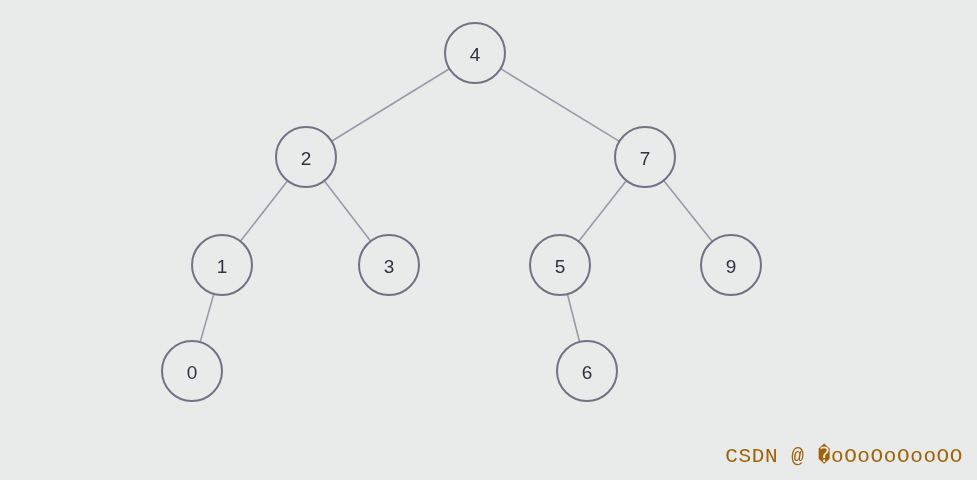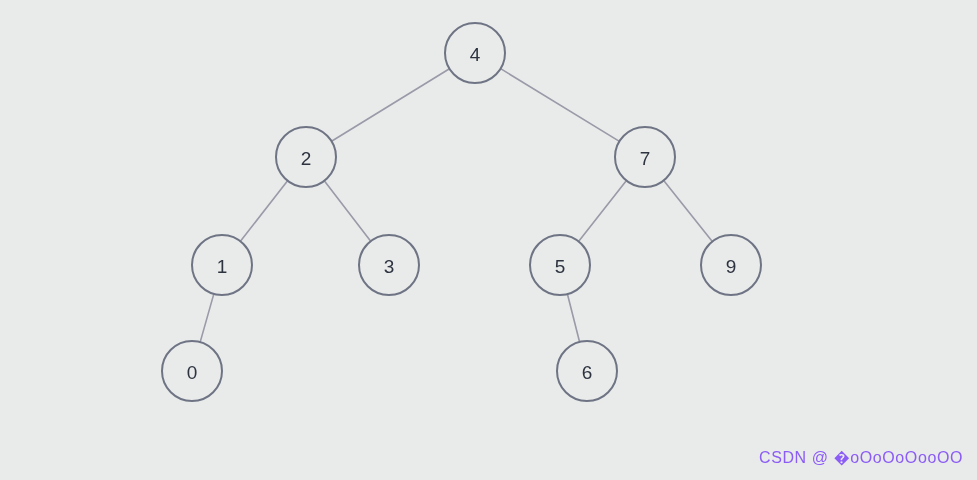--- a/index.html
+++ b/index.html
@@ -39,23 +39,23 @@
     font-family: "Liberation Sans", "DejaVu Sans", sans-serif;
     font-size: 19px;
     text-anchor: middle;
     dominant-baseline: central;
     user-select: none;
   }
   .watermark {
     position: absolute;
     right: 14px;
     bottom: 12px;
-    color: #8b5cf6;
-    font-family: Liberation Sans, sans-serif;
-    font-size: 16px;
+    color: #a16207;
+    font-family: Liberation Mono, monospace;
+    font-size: 21px;
     letter-spacing: 0.6px;
     white-space: nowrap;
     user-select: none;
   }
 </style>
 </head>
 <body>
 
 <svg id="tree-canvas" viewBox="0 0 977 480">
   <g id="edge-layer">

